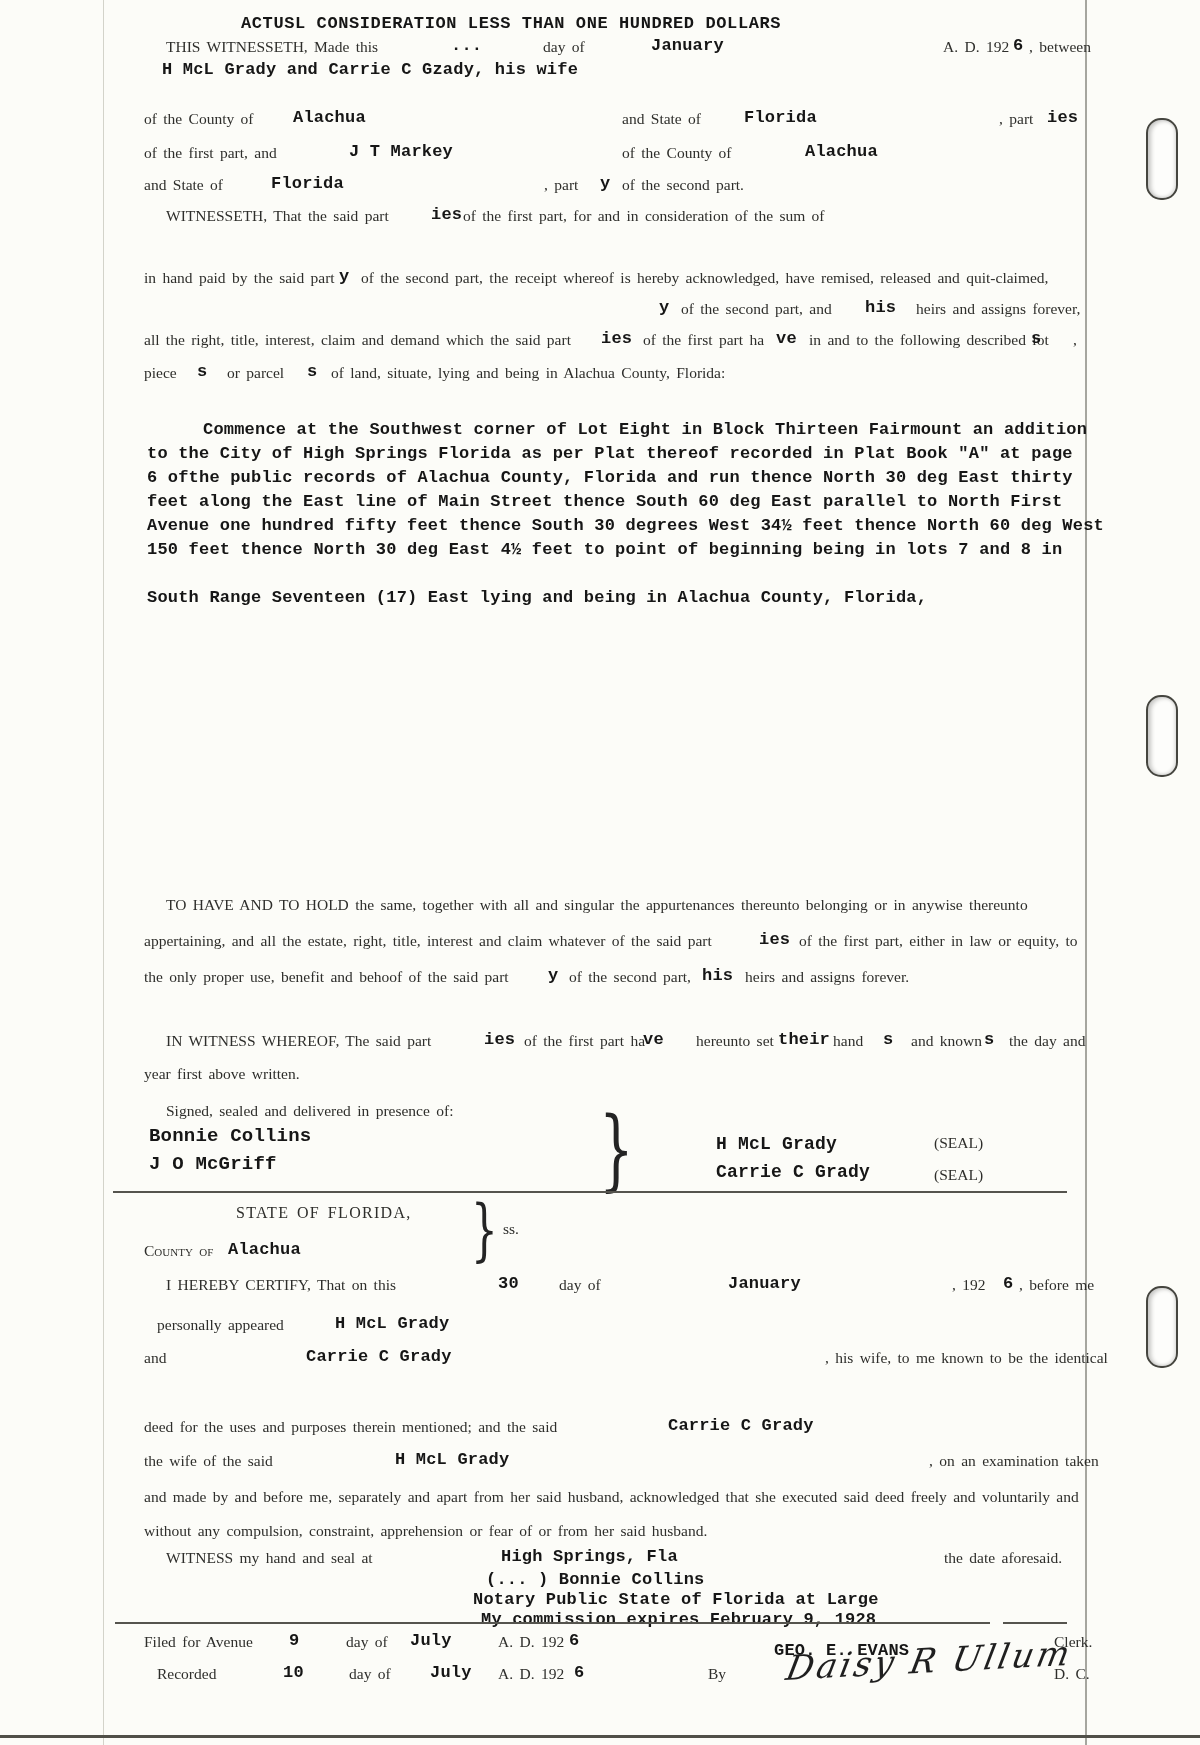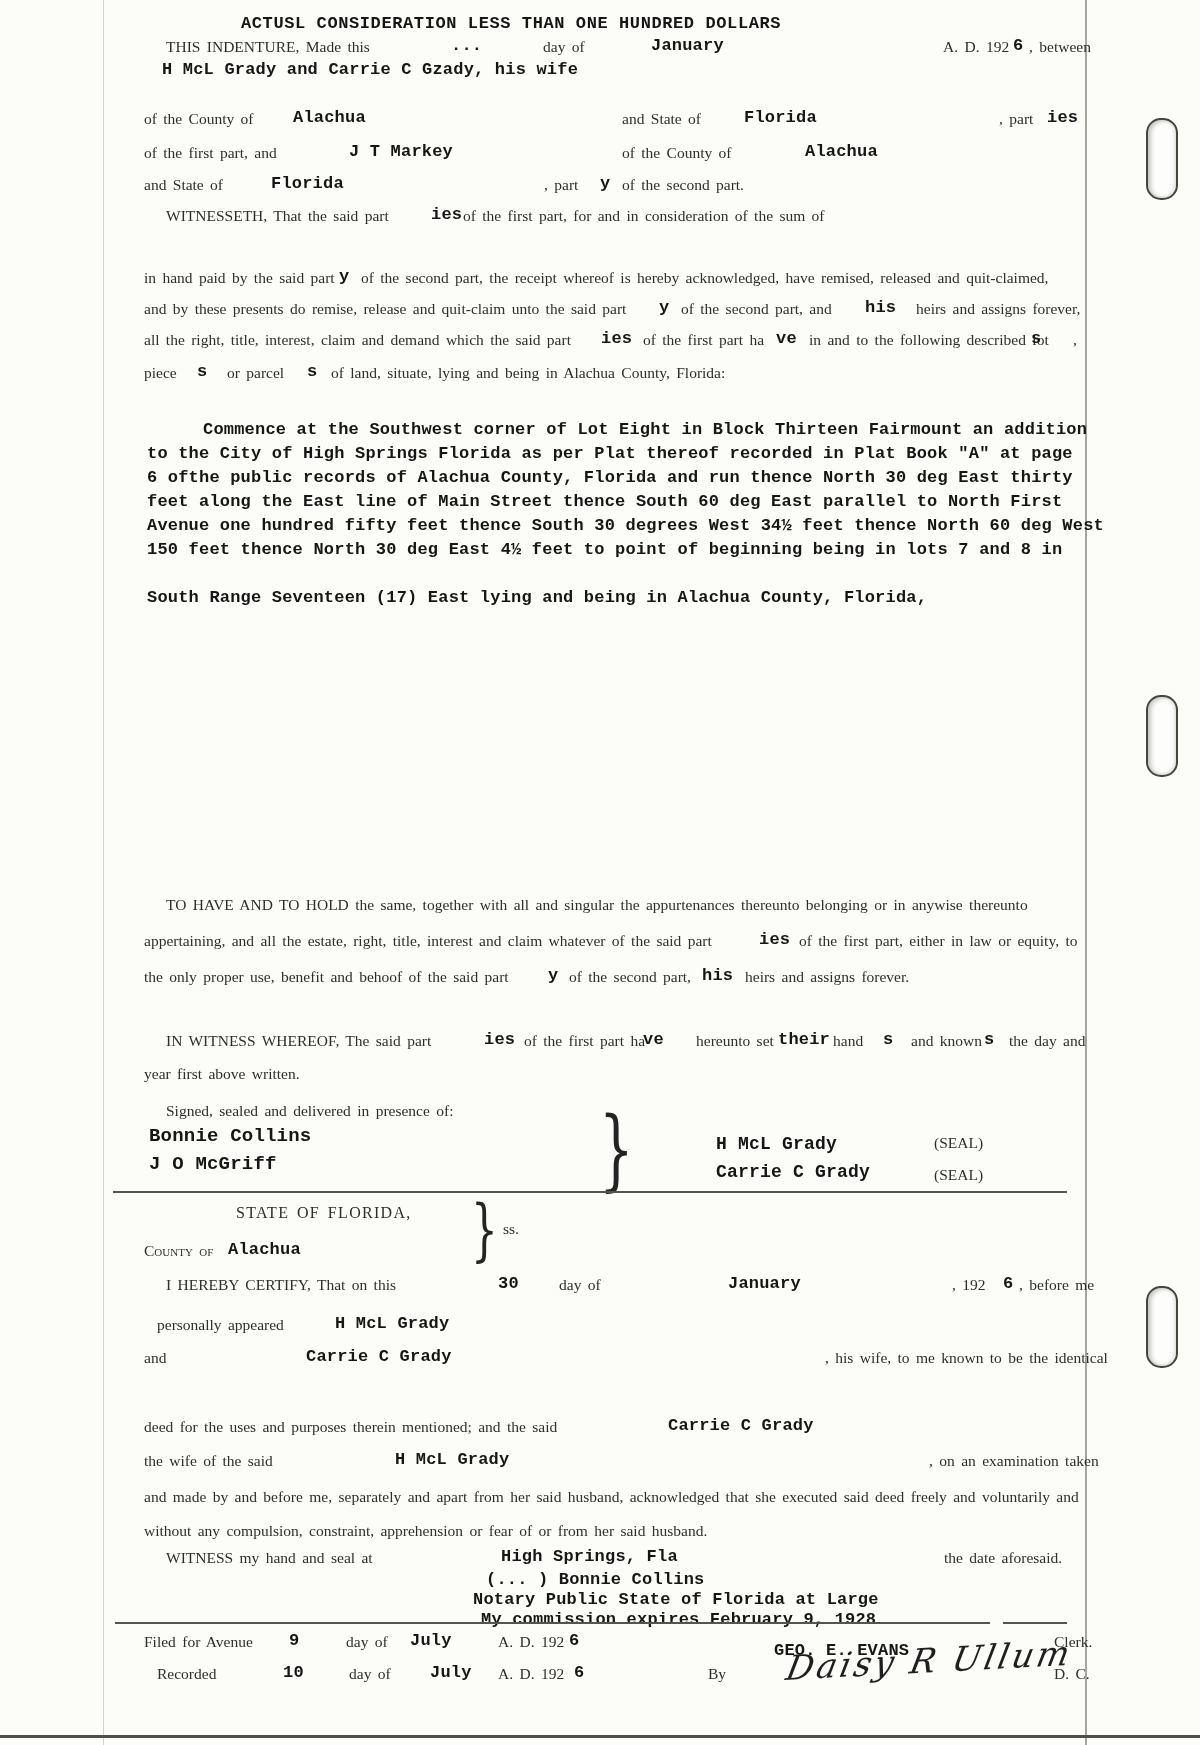--- a/index.html
+++ b/index.html
@@ -35,21 +35,21 @@
   <div class="hole" style="top:118px"></div>
   <div class="hole" style="top:695px"></div>
   <div class="hole" style="top:1286px"></div>
   <div class="bottom-bar"></div>
 
   <div class="ln" style="top:14px">
     <span class="abs t tt" style="left:210px;letter-spacing:0.6px">ACTUSL CONSIDERATION LESS THAN ONE HUNDRED DOLLARS</span>
   </div>
 
   <div class="ln" style="top:38px">
-    <span class="abs f" style="left:135px">THIS INDENTURE, Made this</span>
+    <span class="abs f" style="left:135px">THIS WITNESSETH, Made this</span>
     <span class="abs t" style="left:420px">...</span>
     <span class="abs f" style="left:512px">day of</span>
     <span class="abs t" style="left:620px">January</span>
     <span class="abs f" style="left:912px">A. D. 192</span>
     <span class="abs t" style="left:982px">6</span>
     <span class="abs f" style="left:998px">, between</span>
   </div>
 
   <div class="ln" style="top:62px">
     <span class="abs t" style="left:131px">H McL Grady and Carrie C Gzady, his wife</span>
@@ -86,21 +86,20 @@
   </div>
 
 
   <div class="ln" style="top:269px">
     <span class="abs f" style="left:113px">in hand paid by the said part</span>
     <span class="abs t" style="left:308px">y</span>
     <span class="abs f" style="left:330px">of the second part, the receipt whereof is hereby acknowledged, have remised, released and quit-claimed,</span>
   </div>
 
   <div class="ln" style="top:300px">
-    <span class="abs f" style="left:113px">and by these presents do remise, release and quit-claim unto the said part</span>
     <span class="abs t" style="left:628px">y</span>
     <span class="abs f" style="left:650px">of the second part, and</span>
     <span class="abs t" style="left:834px">his</span>
     <span class="abs f" style="left:885px">heirs and assigns forever,</span>
   </div>
 
   <div class="ln" style="top:331px">
     <span class="abs f" style="left:113px">all the right, title, interest, claim and demand which the said part</span>
     <span class="abs t" style="left:570px">ies</span>
     <span class="abs f" style="left:612px">of the first part ha</span>

